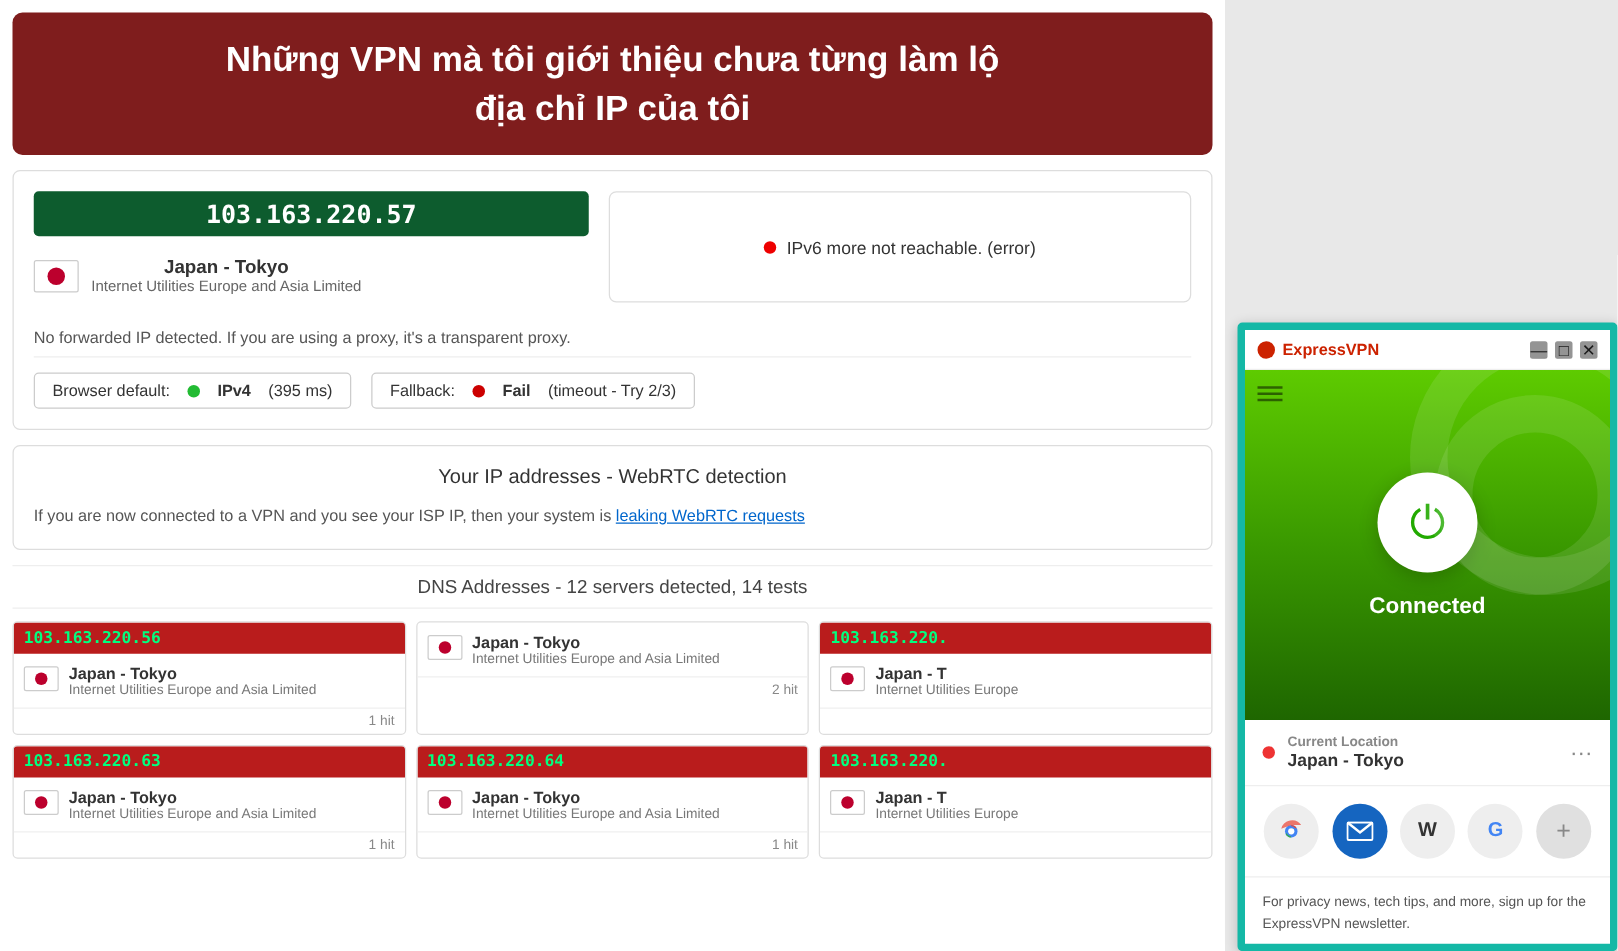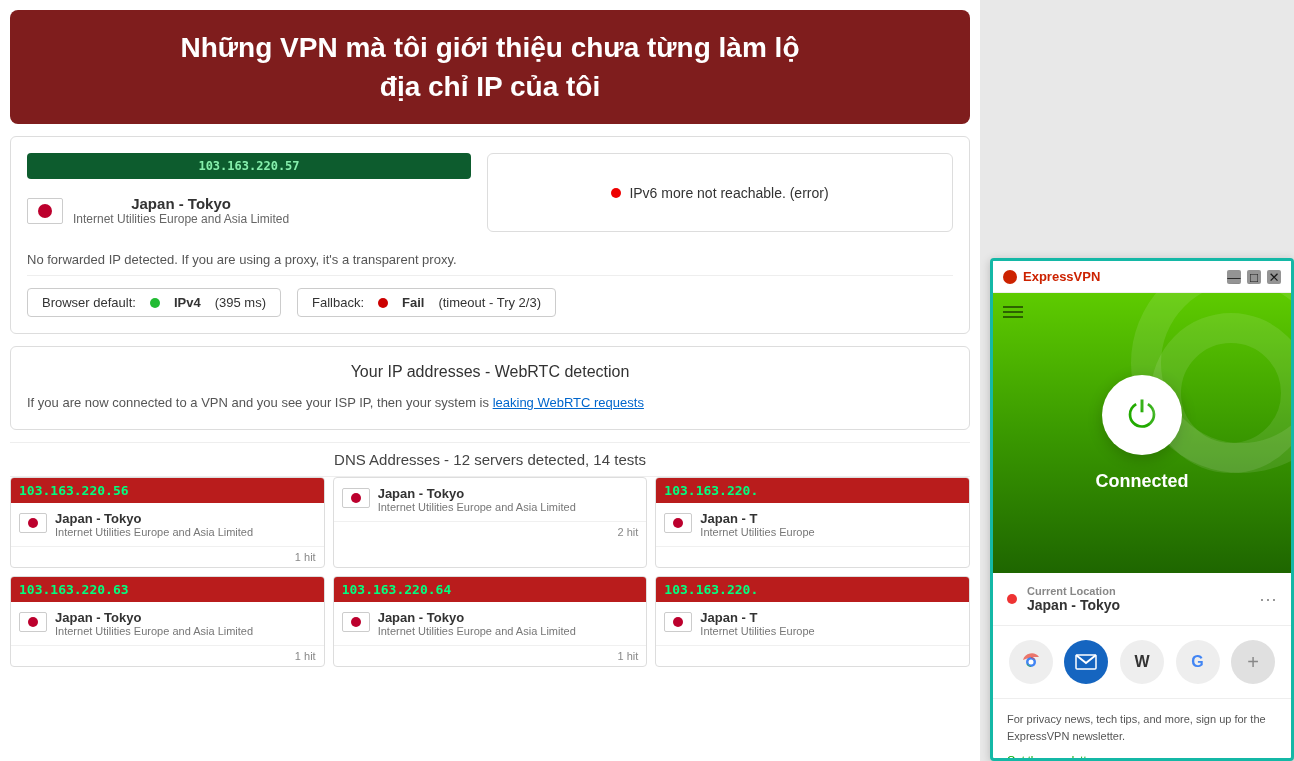--- a/index.html
+++ b/index.html
@@ -59,22 +59,22 @@
       background: #0d5c2e;
       border-radius: 4px;
       padding: 6px 12px;
       text-align: center;
       margin-bottom: 10px;
       display: flex;
       align-items: center;
       justify-content: center;
     }
     .ip-address-bar span {
-      color: #86efac;
-      font-size: 12px;
+      color: #ffffff;
+      font-size: 20px;
       font-weight: bold;
       font-family: monospace;
     }
 
     .ip-location-row {
       display: flex;
       align-items: center;
       gap: 10px;
       padding: 6px 0;
     }
@@ -193,20 +193,21 @@
     }
 
     
     .dns-section {
       margin: 12px 10px;
     }
     .dns-title {
       text-align: center;
       font-size: 15px;
       color: #444;
+      margin-bottom: 10px;
       padding: 8px 0;
       border-top: 1px solid #eee;
       border-bottom: 1px solid #eee;
     }
 
     .dns-grid {
       display: grid;
       grid-template-columns: repeat(3, 1fr);
       gap: 8px;
     }
@@ -270,21 +271,21 @@
     }
 
     
     .expressvpn-panel {
       position: absolute;
       top: 258px;
       right: 0;
       width: 304px;
       height: 503px;
       background: #fff;
-      border: 3px solid #14b8a6;
+      border: 6px solid #14b8a6;
       border-radius: 4px;
       overflow: hidden;
       box-shadow: 0 2px 10px rgba(0,0,0,0.2);
     }
 
     .evpn-titlebar {
       background: #fff;
       display: flex;
       align-items: center;
       padding: 6px 10px;

